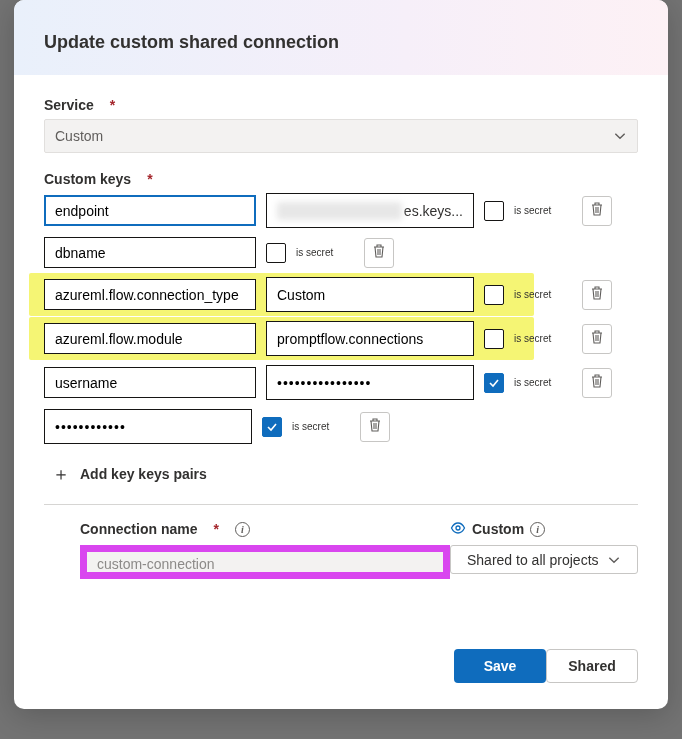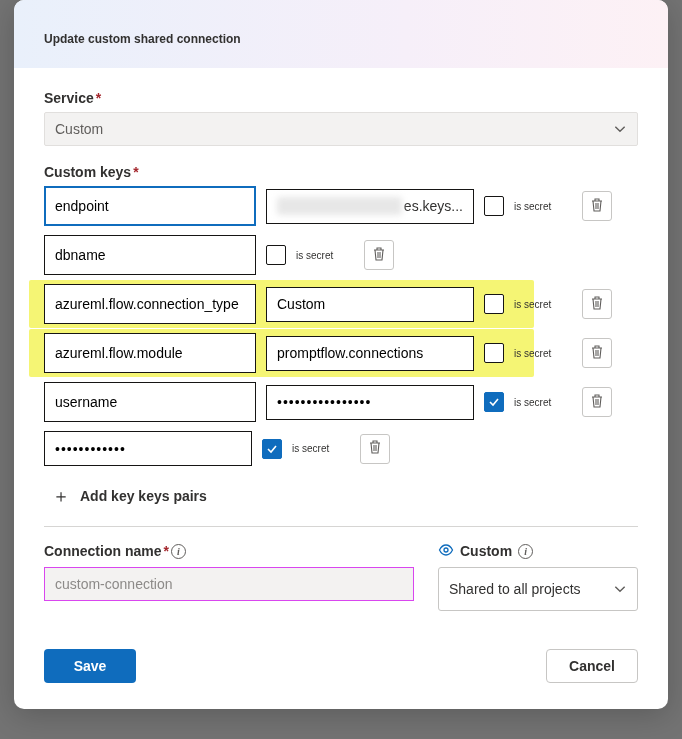--- a/index.html
+++ b/index.html
@@ -19,29 +19,29 @@
       border-radius: 10px;
       overflow: hidden;
       box-shadow: 0 6px 30px rgba(0,0,0,.2);
       display: flex;
       flex-direction: column;
     }
     .dialog-header {
       padding: 32px 30px 22px;
       background: linear-gradient(90deg, #e9f0fb 0%, #f6eff9 60%, #fdf1f5 100%);
     }
-    .dialog-title { font-size: 12px; font-weight: 600; }
+    .dialog-title { font-size: 18px; font-weight: 600; }
     .dialog-body {
       padding: 22px 30px 0;
       flex: 1;
       overflow: auto;
     }
     .label-row {
       font-size: 14px; font-weight: 600; margin-bottom: 6px;
-      display: flex; align-items: center; gap: 2px;
+      display: flex; align-items: center; gap: 16px;
     }
     .req { color: #a4262c; }
     .select {
       width: 100%;
       height: 34px;
       background: #f3f2f1;
       border: 1px solid #e1dfdd;
       border-radius: 2px;
       display: flex; align-items: center; justify-content: space-between;
       padding: 0 10px;
@@ -58,21 +58,21 @@
     .kv-row.hl::before {
       content: "";
       position: absolute;
       left: -15px; right: 104px; top: -4px; bottom: -4px;
       background: #f5f574;
       z-index: 0;
       border-radius: 2px;
     }
     .kv-row > * { position: relative; z-index: 1; }
     .kinput {
-      width: 212px; height: 40px;
+      width: 212px; height: 31px;
       border: 1px solid #161514;
       background: #fff;
       padding: 0 10px;
       font-size: 14px;
       font-family: inherit;
     }
     .kinput.focused {
       border: 2px solid #0f6cbd;
       padding: 0 9px;
     }
@@ -117,53 +117,53 @@
     }
     .addrow {
       display: flex; align-items: center; gap: 10px;
       margin-top: 18px;
       padding-left: 8px;
       font-weight: 600;
       cursor: pointer;
     }
     .addrow .plus { font-size: 18px; font-weight: 400; }
     .divider { border-top: 1px solid #d6d5d3; margin: 18px 0 16px; }
-    .bottom-row { display: flex; justify-content: space-between; align-items: flex-start; }
+    .bottom-row { display: flex; justify-content: space-between; align-items: flex-start; margin-left: 36px; }
     .conname-col { flex: 1; }
     .conname-field {
       margin-top: 8px;
       width: 370px; height: 34px;
       background: #f3f2f1;
-      border: 1px solid #d946ef;
+      border: 7px solid #d946ef;
       color: #8c8a88;
       padding: 0 10px;
-      display: flex; align-items: center;
+      display: flex; align-items: flex-end;
     }
     .access-col { width: 200px; }
     .access-label { display: flex; align-items: center; gap: 6px; font-weight: 600; margin-bottom: 8px; }
     .eye { color: #0f6cbd; }
     .access-select {
-      height: 44px;
+      height: 29px;
       border: 1px solid #c7c6c4;
       background: #fff;
       display: flex; align-items: center; justify-content: space-between;
-      padding: 0 10px;
+      padding: 0 16px;
       border-radius: 3px;
     }
     .info-icon { 
       width: 15px; height: 15px; 
       border: 1px solid #605e5c; 
       border-radius: 50%; 
       display: inline-flex; align-items: center; justify-content: center;
       font-size: 10px; font-style: italic; font-family: Georgia, serif;
       color: #605e5c;
     }
     .dialog-footer {
       padding: 16px 30px 26px;
-      display: flex; justify-content: space-between; gap: 10px;
+      display: flex; justify-content: flex-end; 
     }
     .btn {
       height: 34px; min-width: 92px;
       border-radius: 4px;
       font-size: 14px; font-weight: 600;
       display: flex; align-items: center; justify-content: center;
       cursor: pointer;
     }
     .btn-primary { background: #0f6cbd; color: #fff; border: none; }
     .btn-secondary { background: #fff; color: #323130; border: 1px solid #c7c6c4; }
@@ -331,15 +331,15 @@
               </svg>
           </span>
         </div>
       </div>
     </div>
 
   </div>
 
   <div class="dialog-footer">
     <div class="btn btn-primary">Save</div>
-    <div class="btn btn-secondary">Cancel</div>
+    <div class="btn btn-secondary">Shared</div>
   </div>
 </div>
 
 </body></html>

